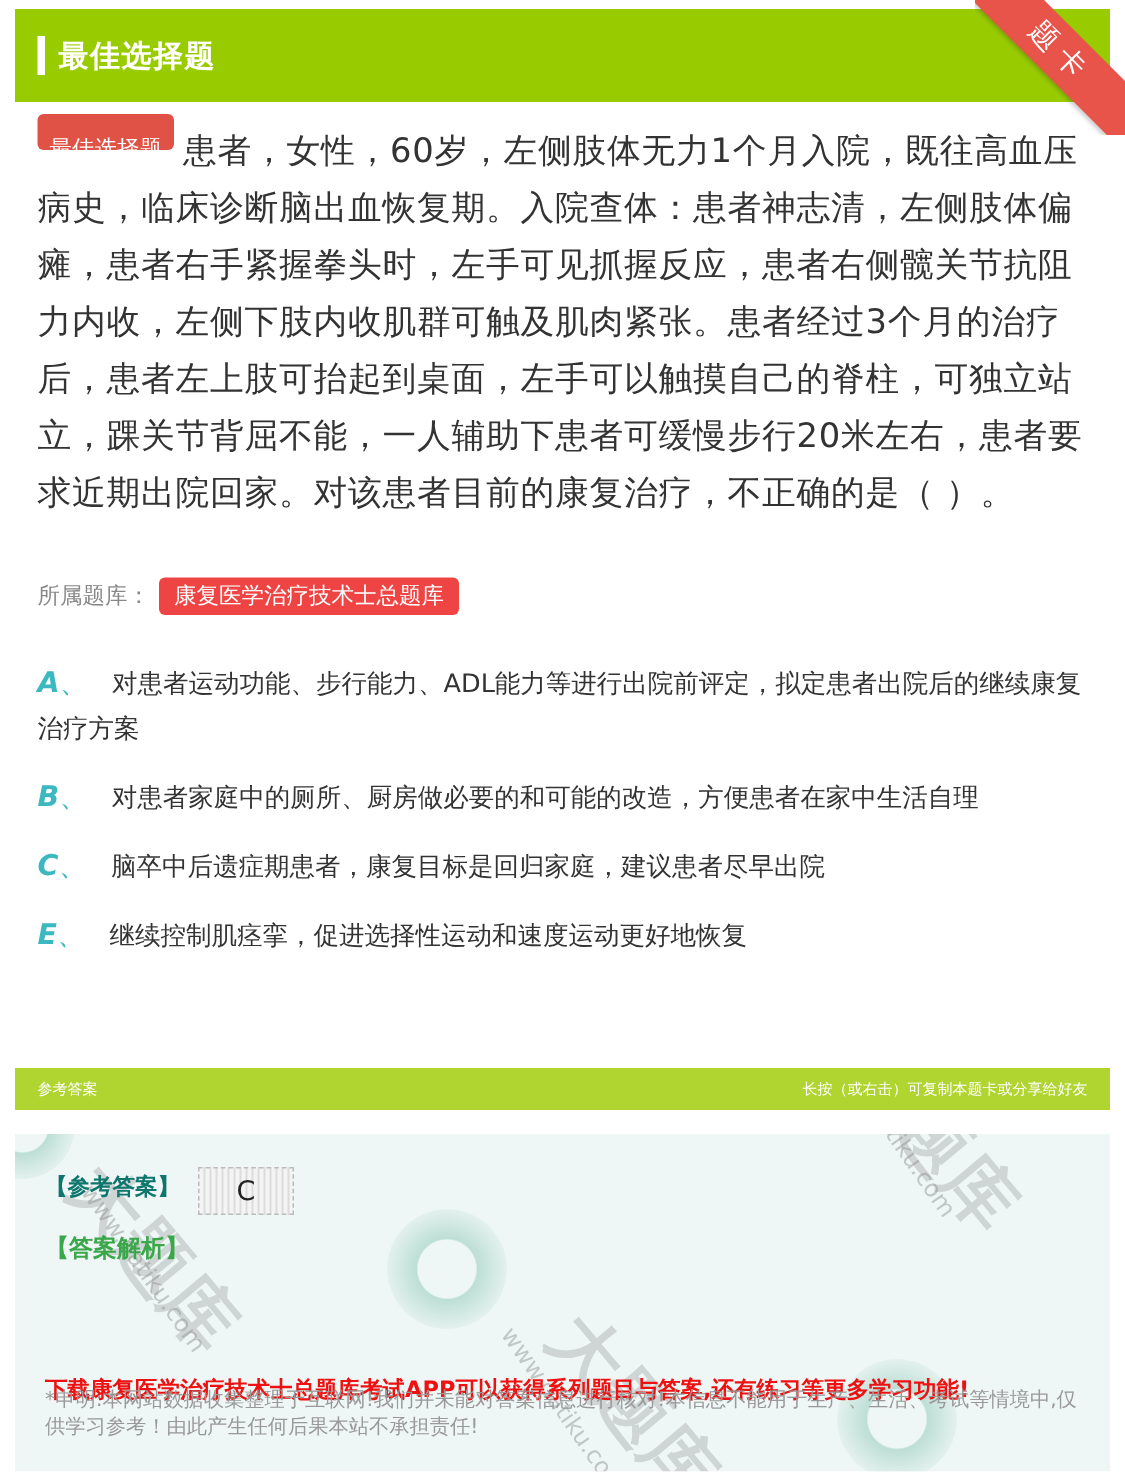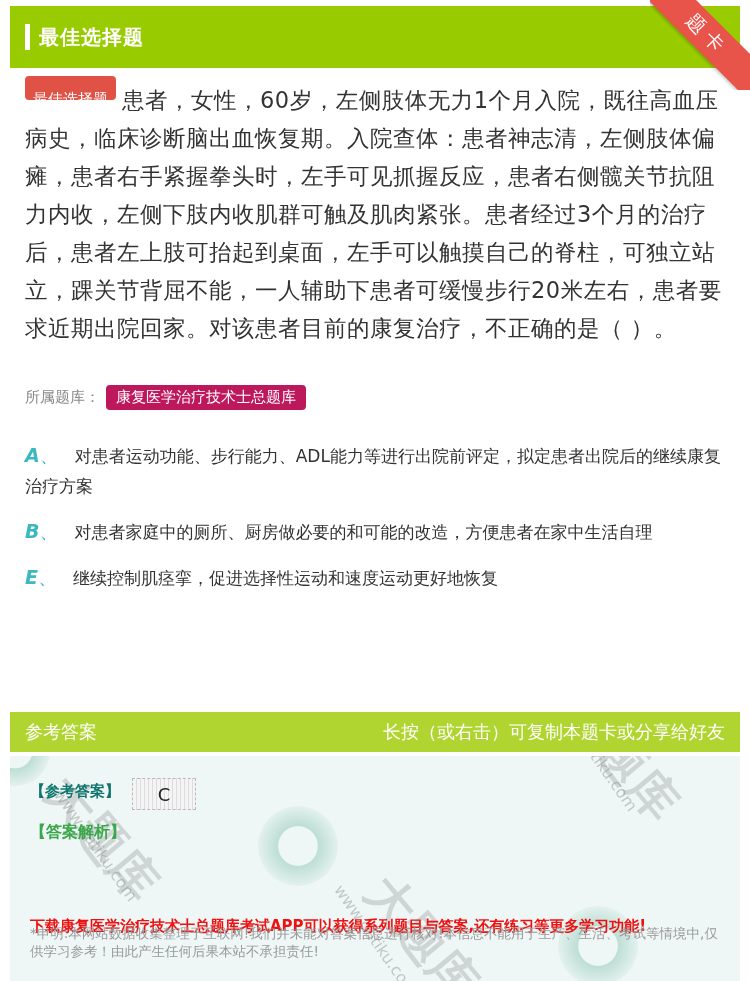--- a/index.html
+++ b/index.html
@@ -28,33 +28,33 @@
     }
     .badge-type {
       display: inline-block; background: #e15246; color: #ffffff; font-size: 15px;
       line-height: 24px; height: 24px; padding: 11px 8px; border-radius: 4px;
       vertical-align: 4px; margin-right: 6px; letter-spacing: 0;
     }
 
     .library-row { position: absolute; left: 25px; top: 385px; display: flex; align-items: center; font-size: 15px; }
     .library-label { color: #888888; }
     .library-badge {
-      background: #be185d; color: #ffffff; font-size: 15px; padding: 0 10px;
+      background: #ef4444; color: #ffffff; font-size: 15px; padding: 0 10px;
       height: 25px; line-height: 25px; border-radius: 4px; margin-left: 6px;
     }
 
     .options { position: absolute; left: 25px; top: 440px; width: 700px; }
     .option { font-size: 17px; line-height: 30px; color: #333333; margin-bottom: 15px; }
     .option-letter { color: #3cb8c0; font-style: italic; font-weight: bold; font-size: 19px; margin-right: 16px; }
     .option-letter .sep { font-style: normal; font-weight: normal; }
 
     .answer-head {
-      position: absolute; left: 10px; top: 712px; width: 730px; height: 40px;
+      position: absolute; left: 10px; top: 712px; width: 730px; height: 28px;
       background: #b0d530; display: flex; align-items: center; justify-content: space-between;
-      padding: 0 15px; color: #ffffff; font-size: 18px;
+      padding: 0 15px; color: #ffffff; font-size: 10px;
     }
     .answer-body {
       position: absolute; left: 10px; top: 756px; width: 730px; height: 225px;
       background: #eef7f6; overflow: hidden;
     }
     .wm-circle {
       position: absolute; border-radius: 50%;
       background: radial-gradient(circle at 50% 50%, transparent 34%, #b8dcd2 36%, #e2f0ec 70%, transparent 72%);
       opacity: 0.9;
     }
@@ -97,20 +97,23 @@
 </div>
 
 <div class="options">
   <div class="option">
     <span class="option-letter"><span>A</span><span class="sep">、</span></span><span>对患者运动功能、步行能力、ADL能力等进行出院前评定，拟定患者出院后的继续康复治疗方案</span>
   </div>
   <div class="option">
     <span class="option-letter"><span>B</span><span class="sep">、</span></span><span>对患者家庭中的厕所、厨房做必要的和可能的改造，方便患者在家中生活自理</span>
   </div>
   <div class="option">
+    <span class="option-letter"><span>C</span><span class="sep">、</span></span><span>脑卒中后遗症期患者，康复目标是回归家庭，建议患者尽早出院</span>
+  </div>
+  <div class="option">
     <span class="option-letter"><span>E</span><span class="sep">、</span></span><span>继续控制肌痉挛，促进选择性运动和速度运动更好地恢复</span>
   </div>
 </div>
 
 <div class="answer-head">
   <span>参考答案</span>
   <span>长按（或右击）可复制本题卡或分享给好友</span>
 </div>
 
 <div class="answer-body">

